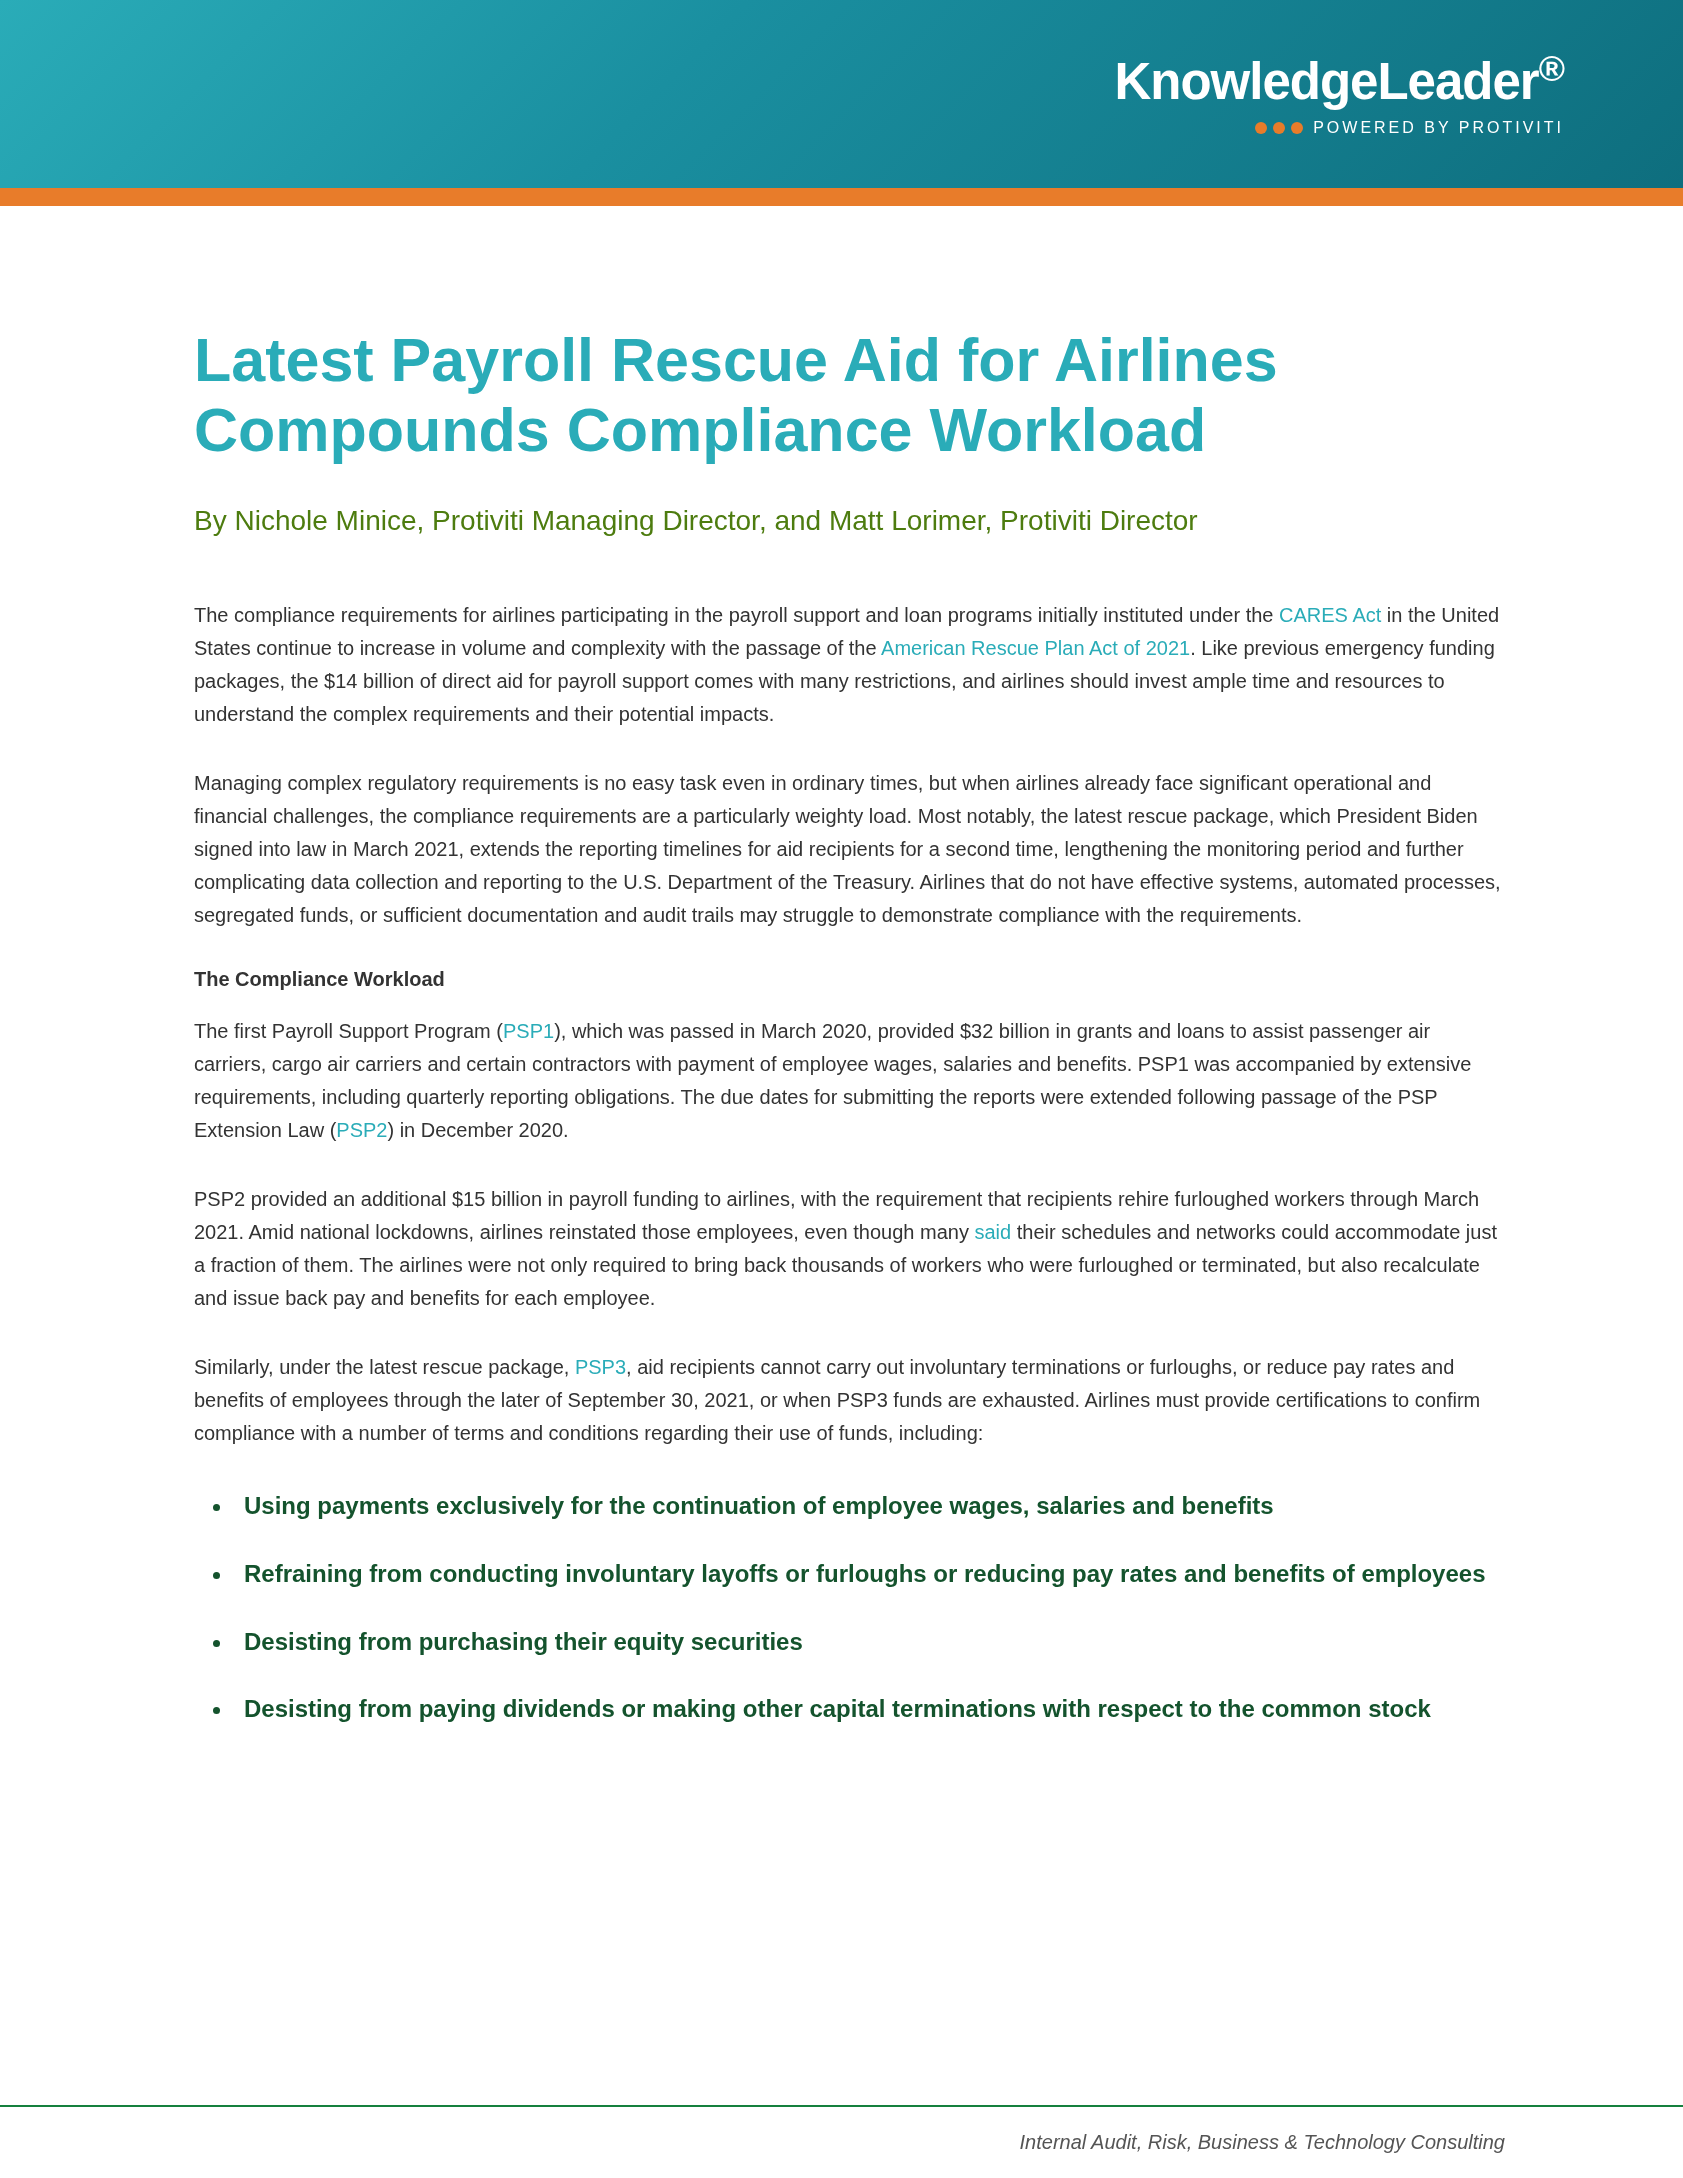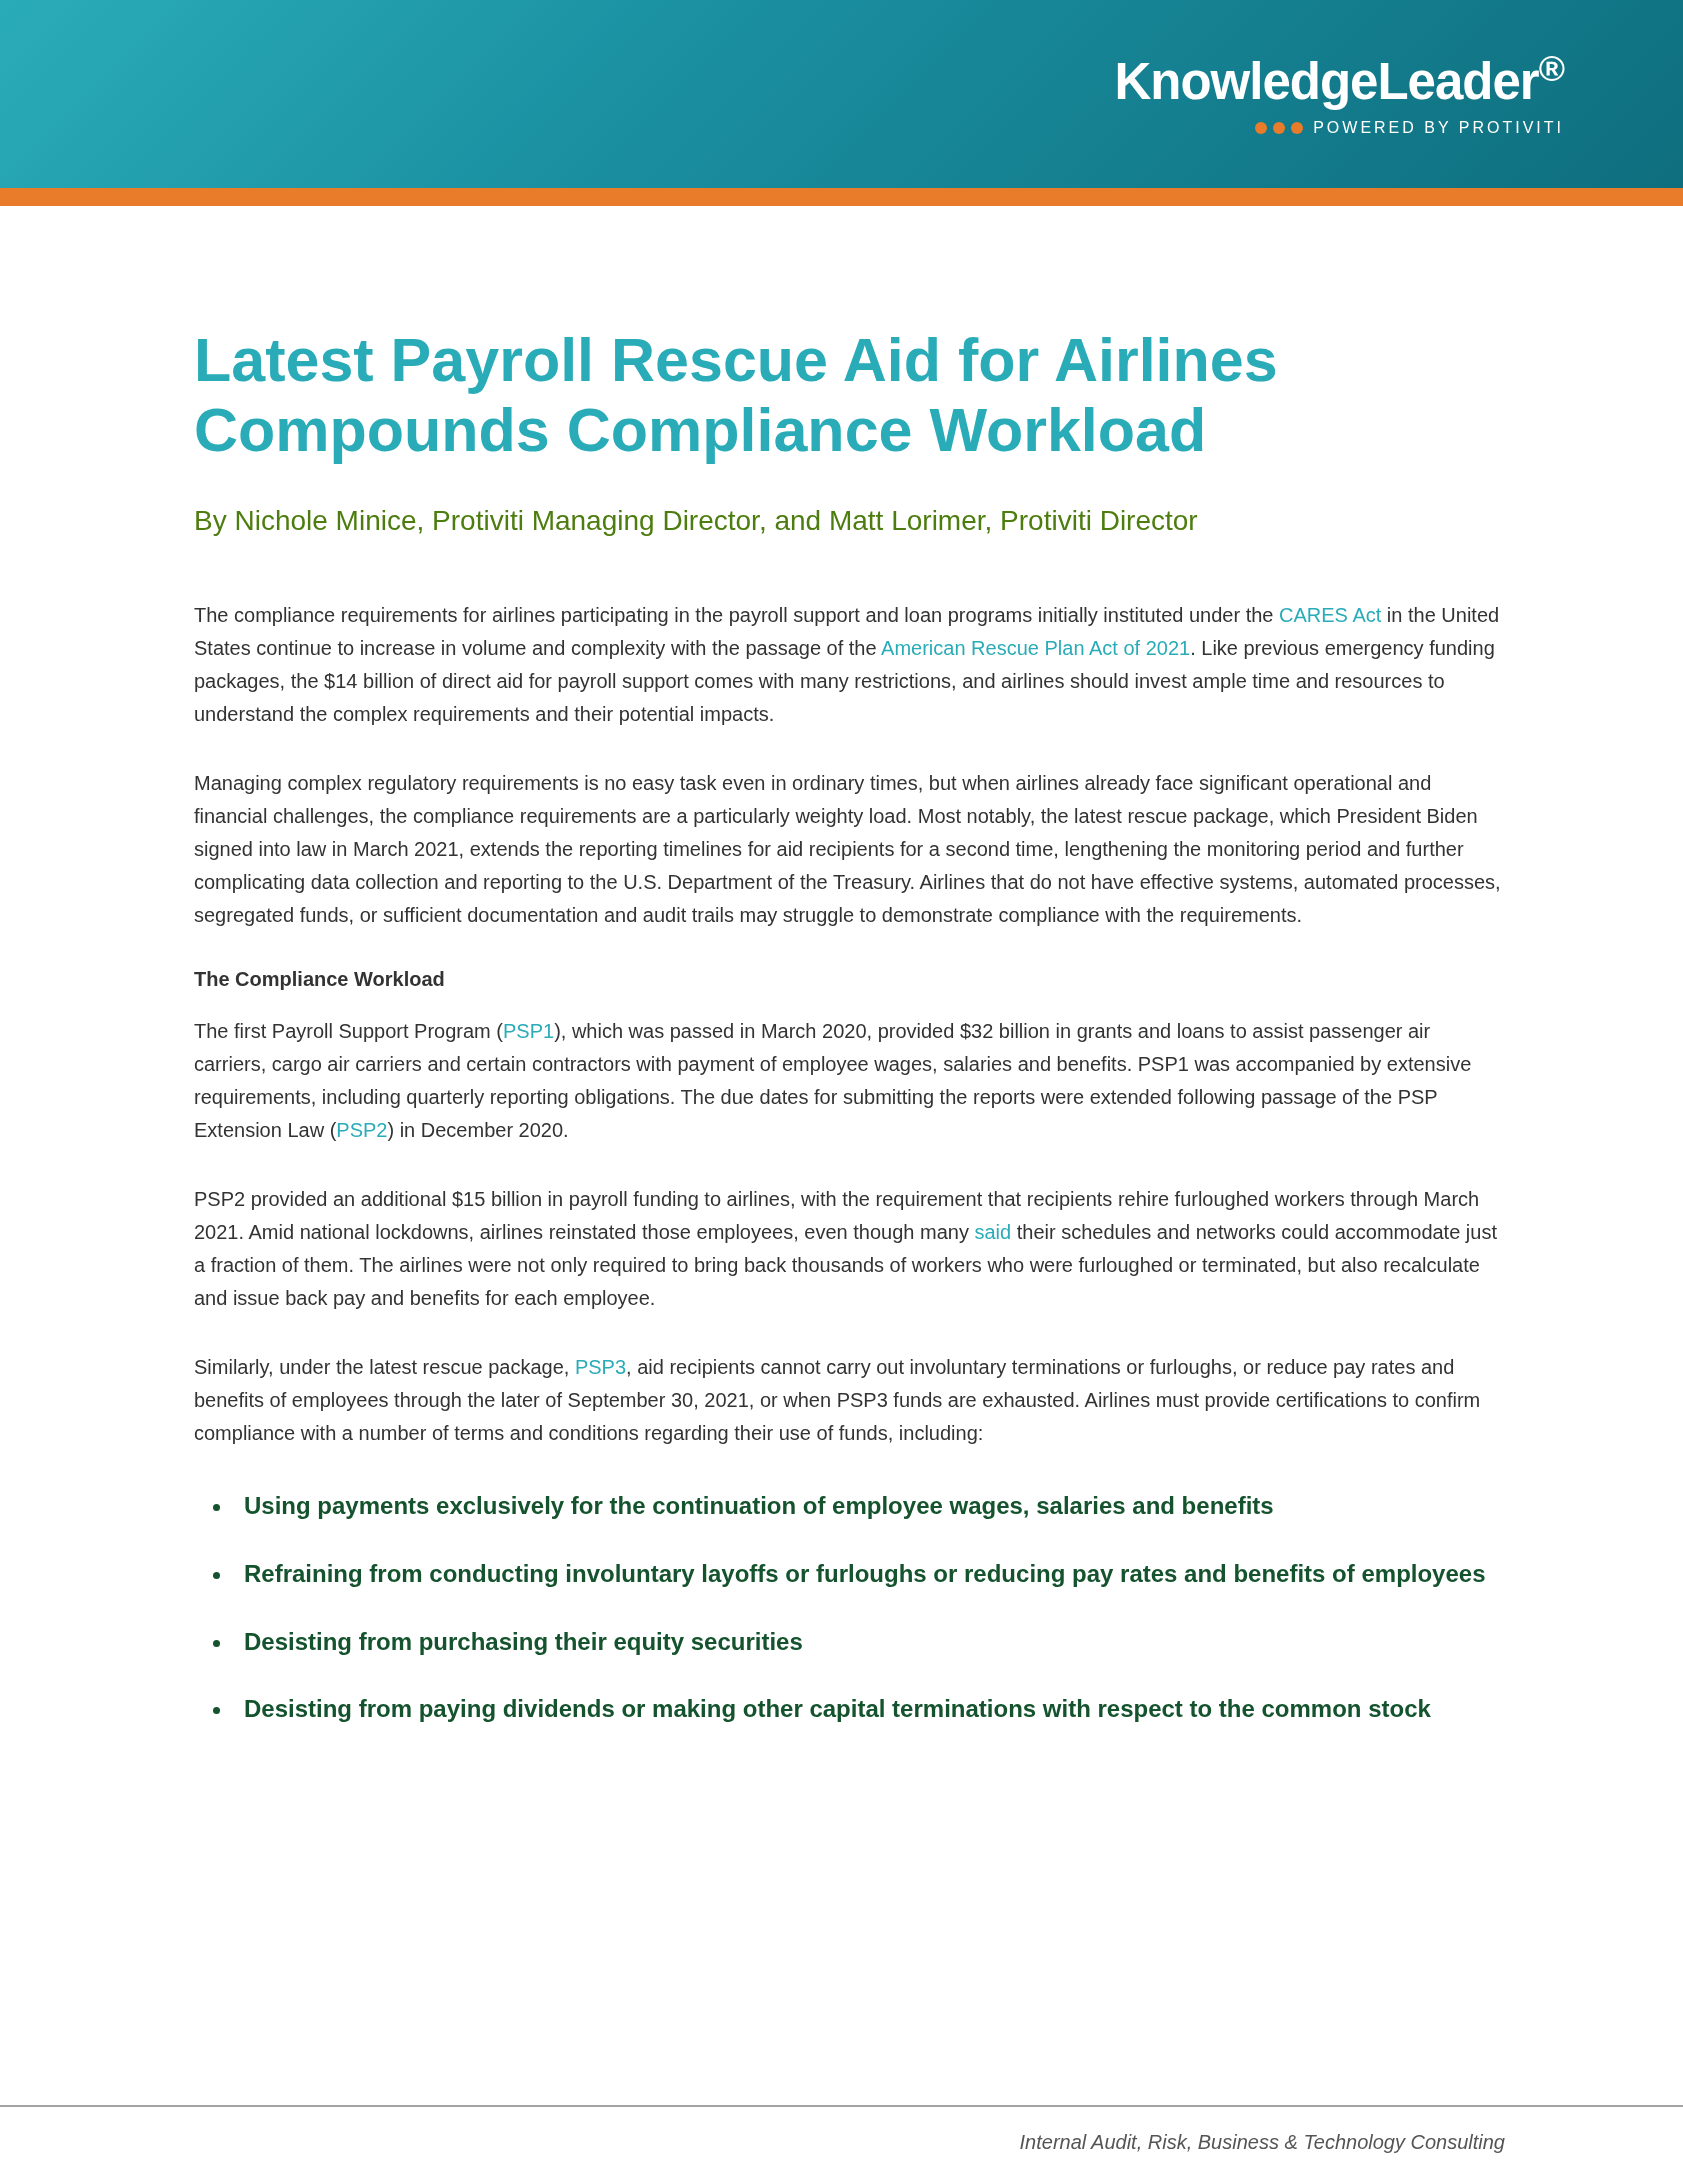--- a/index.html
+++ b/index.html
@@ -151,21 +151,21 @@
       padding-left: 10px;
       font-weight: bold;
     }
 
     
     .footer {
       position: absolute;
       bottom: 0;
       left: 0;
       width: 100%;
-      border-top: 2px solid #a3a3a3;
+      border-top: 2px solid #15803d;
       padding: 24px 178px;
       display: flex;
       justify-content: flex-end;
       align-items: center;
     }
 
     .footer-text {
       font-family: Arial, Helvetica, sans-serif;
       font-size: 20px;
       color: #555555;

